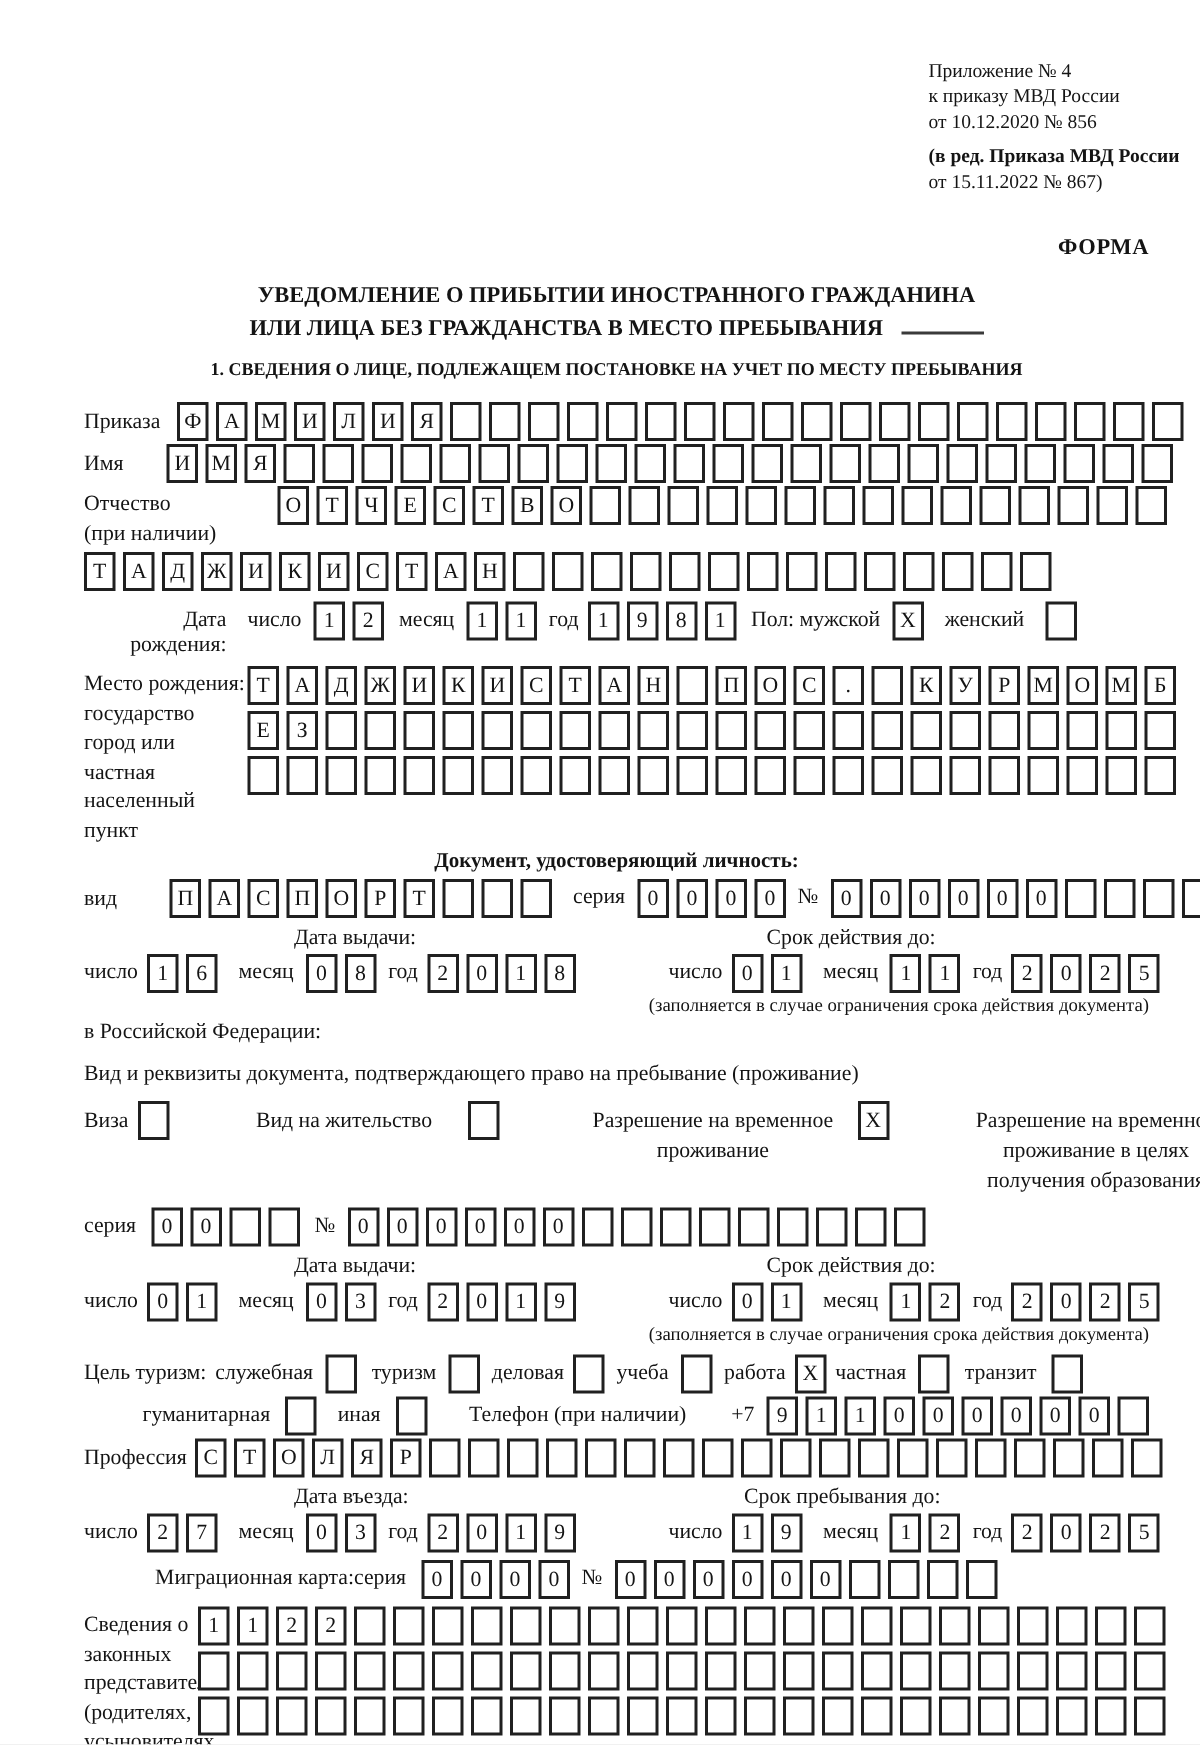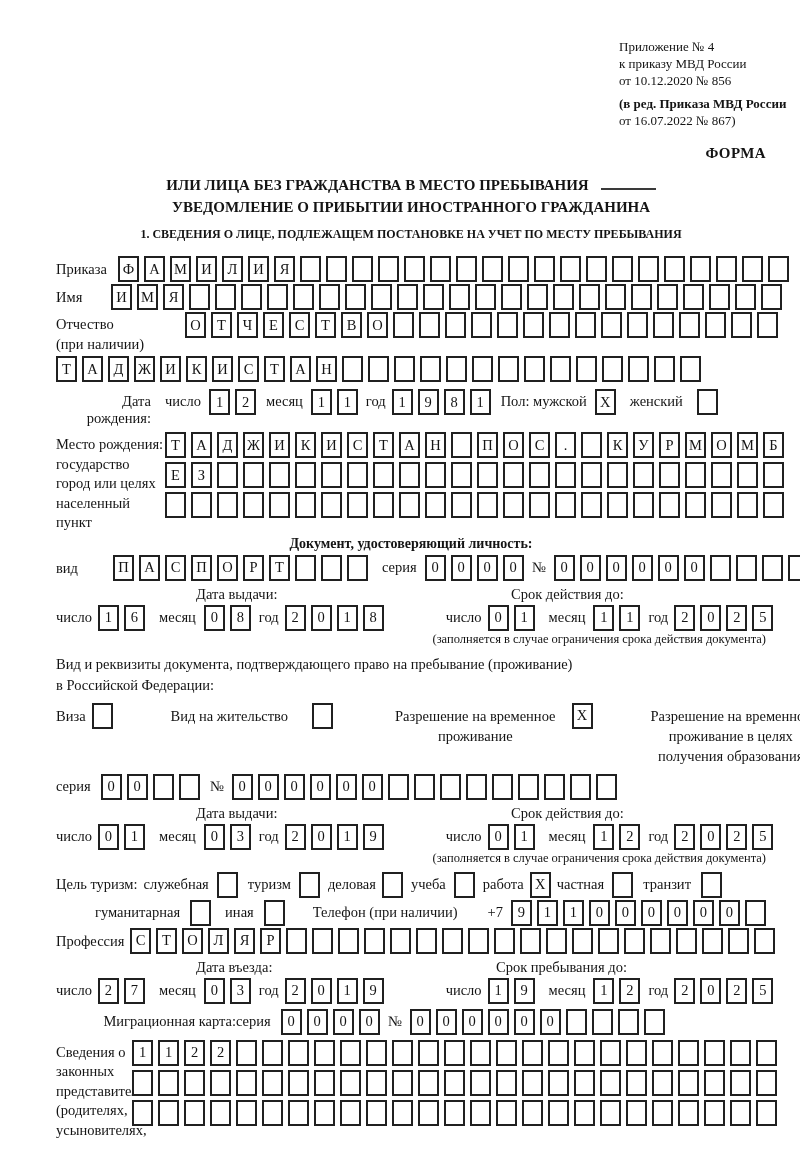--- a/index.html
+++ b/index.html
@@ -6,21 +6,21 @@
   .page{
     width:800px;height:1163px;background:#ffffff;box-sizing:border-box;
     padding:38px 34px 0 56px;margin:0 auto;position:relative;
     font-family:"Liberation Serif","DejaVu Serif",serif;color:#141414;
     overflow:hidden;
   }
   
   .appendix{margin-left:563px;white-space:nowrap;}
   .ap-line{font-size:13px;line-height:17px;}
   .ed{margin-top:6px;font-weight:bold;}
-  .forma{font-weight:bold;text-align:right;font-size:15px;margin-top:16px;letter-spacing:.4px;}
+  .forma{font-weight:bold;text-align:right;font-size:15px;margin-top:28px;letter-spacing:.4px;}
   
   .title{text-align:center;font-weight:bold;font-size:15px;line-height:22px;margin-top:12px;white-space:nowrap;}
   .blank{display:inline-block;width:55px;border-bottom:2px solid #3a3a3a;margin-left:12px;height:13px;}
   .sec1{font-weight:bold;font-size:12px;margin-top:9px;text-align:center;white-space:nowrap;}
   
   .frow{display:flex;align-items:flex-start;margin-top:2px;}
   .lbl{font-size:14.5px;line-height:19px;padding-top:4px;flex:none;}
   .mlabel{flex:none;font-size:14.5px;line-height:19.5px;padding-top:3px;}
   .ilbl{font-size:14.5px;padding-top:4px;flex:none;text-align:right;}
   .cells{display:flex;gap:5px;flex:none;}
@@ -41,27 +41,27 @@
 </head>
 <body>
 
 <div class="page">
 
   <div class="appendix">
     <div class="ap-line">Приложение № 4</div>
     <div class="ap-line">к приказу МВД России</div>
     <div class="ap-line">от 10.12.2020 № 856</div>
     <div class="ap-line ed">(в ред. Приказа МВД России</div>
-    <div class="ap-line">от 16.07.2022 № 867)</div>
+    <div class="ap-line">от 15.11.2022 № 867)</div>
   </div>
   <div class="forma">ФОРМА</div>
 
   <div class="title">
+    <div>УВЕДОМЛЕНИЕ О ПРИБЫТИИ ИНОСТРАННОГО ГРАЖДАНИНА</div>
     <div><span>ИЛИ ЛИЦА БЕЗ ГРАЖДАНСТВА В МЕСТО ПРЕБЫВАНИЯ</span><span class="blank"></span></div>
-    <div>УВЕДОМЛЕНИЕ О ПРИБЫТИИ ИНОСТРАННОГО ГРАЖДАНИНА</div>
   </div>
 
   <div class="sec1">1. СВЕДЕНИЯ О ЛИЦЕ, ПОДЛЕЖАЩЕМ ПОСТАНОВКЕ НА УЧЕТ ПО МЕСТУ ПРЕБЫВАНИЯ</div>
 
   <div class="frow" style="margin-top:14px;">
     <span class="lbl" style="width:62px;">Приказа</span>
     <span class="cells">
         <span class="cell">Ф</span>
         <span class="cell">А</span>
         <span class="cell">М</span>
@@ -211,21 +211,21 @@
     <span class="ilbl g14">женский</span>
     <span class="cells g14">
         <span class="cell"></span>
       </span>
   </div>
 
   <div class="frow" style="margin-top:5px;">
     <div class="mlabel" style="width:109px;">
       <div>Место рождения:</div>
       <div>государство</div>
-      <div>город или целях</div>
+      <div>город или частная</div>
       <div>населенный пункт</div>
     </div>
     <div class="cellcol">
       <span class="cells">
           <span class="cell">Т</span>
           <span class="cell">А</span>
           <span class="cell">Д</span>
           <span class="cell">Ж</span>
           <span class="cell">И</span>
           <span class="cell">К</span>
@@ -376,22 +376,22 @@
     <span class="ilbl g8">год</span>
     <span class="cells g6">
         <span class="cell">2</span>
         <span class="cell">0</span>
         <span class="cell">2</span>
         <span class="cell">5</span>
       </span>
   </div>
   <div class="note">(заполняется в случае ограничения срока действия документа)</div>
 
+  <div class="intro" style="margin-top:0;">в Российской Федерации:</div>
   <div class="intro">Вид и реквизиты документа, подтверждающего право на пребывание (проживание)</div>
-  <div class="intro" style="margin-top:0;">в Российской Федерации:</div>
 
   <div class="optrow">
     <span class="opt">
       <span class="optlbl">Виза</span>
       <span class="cells g6">
           <span class="cell"></span>
         </span>
     </span>
     <span class="opt" style="margin-left:22px;">
       <span class="optlbl">Вид на жительство</span>

